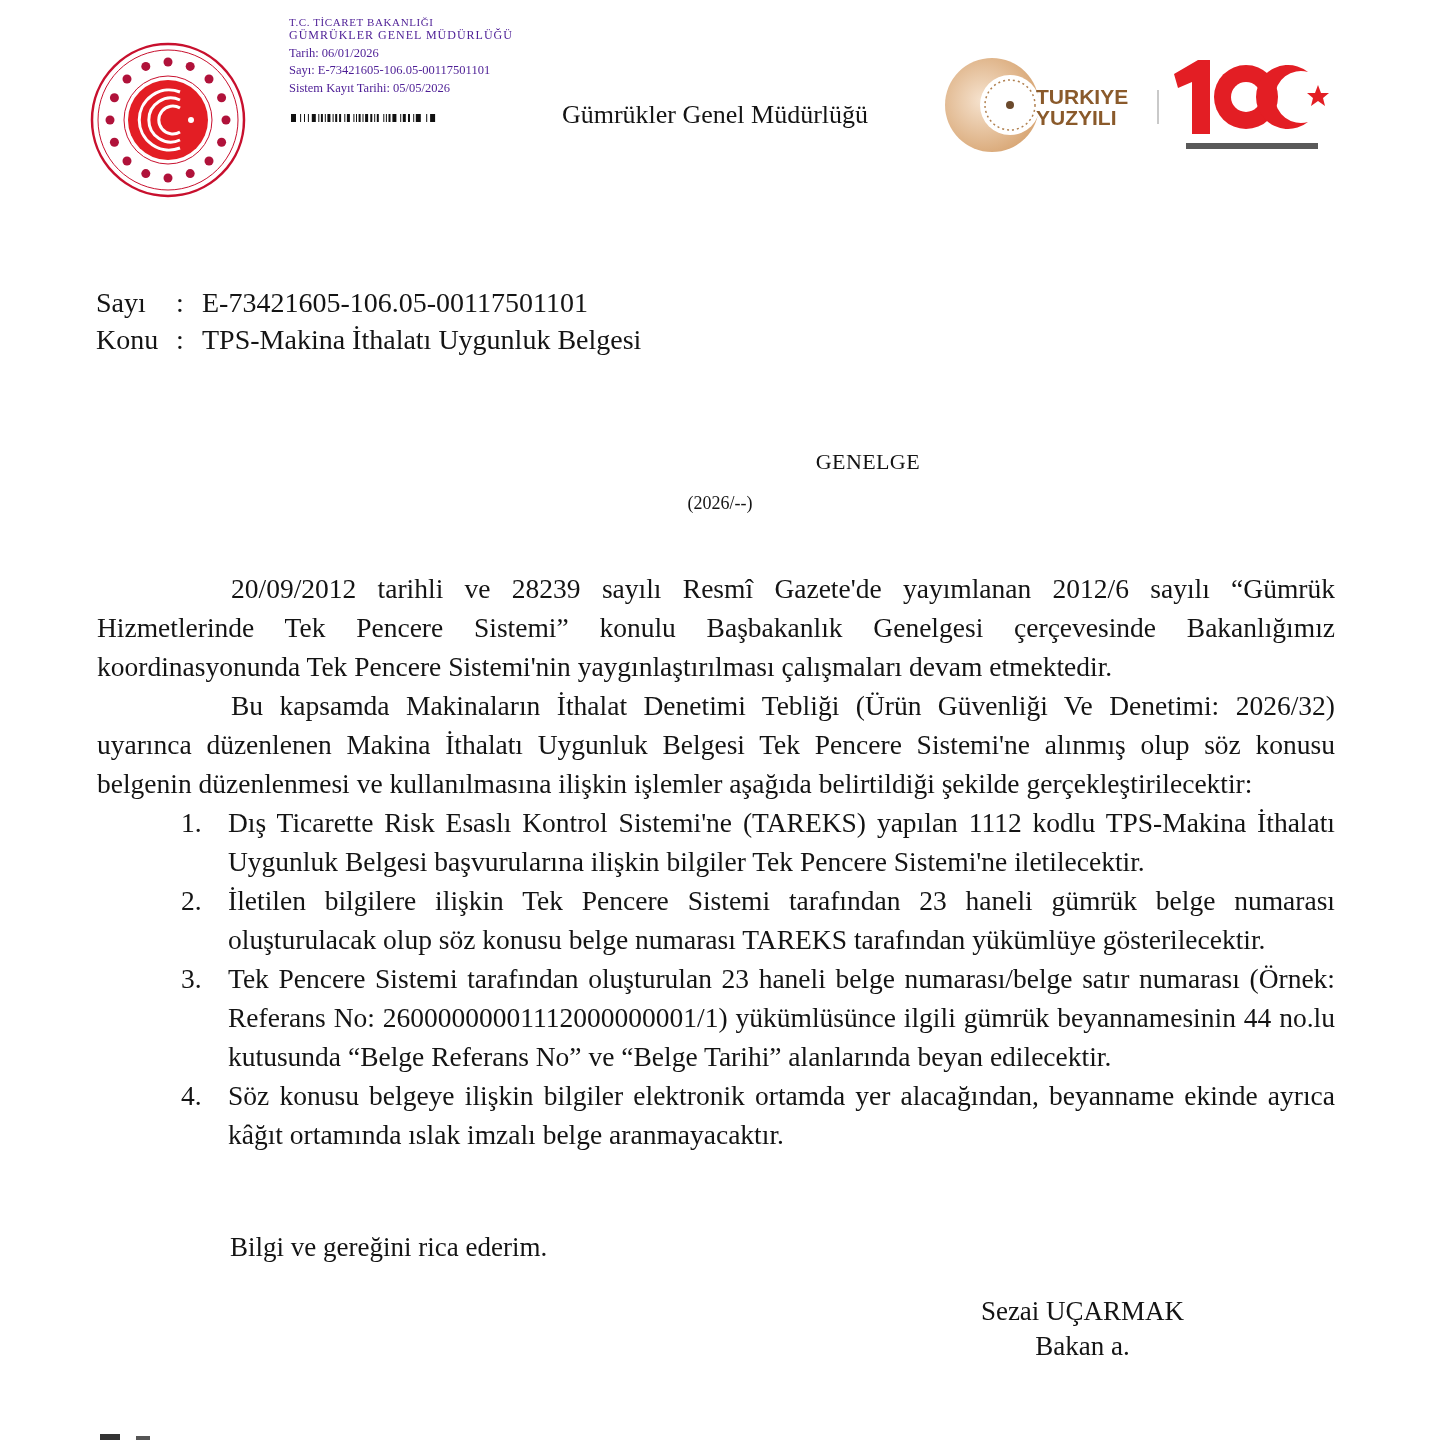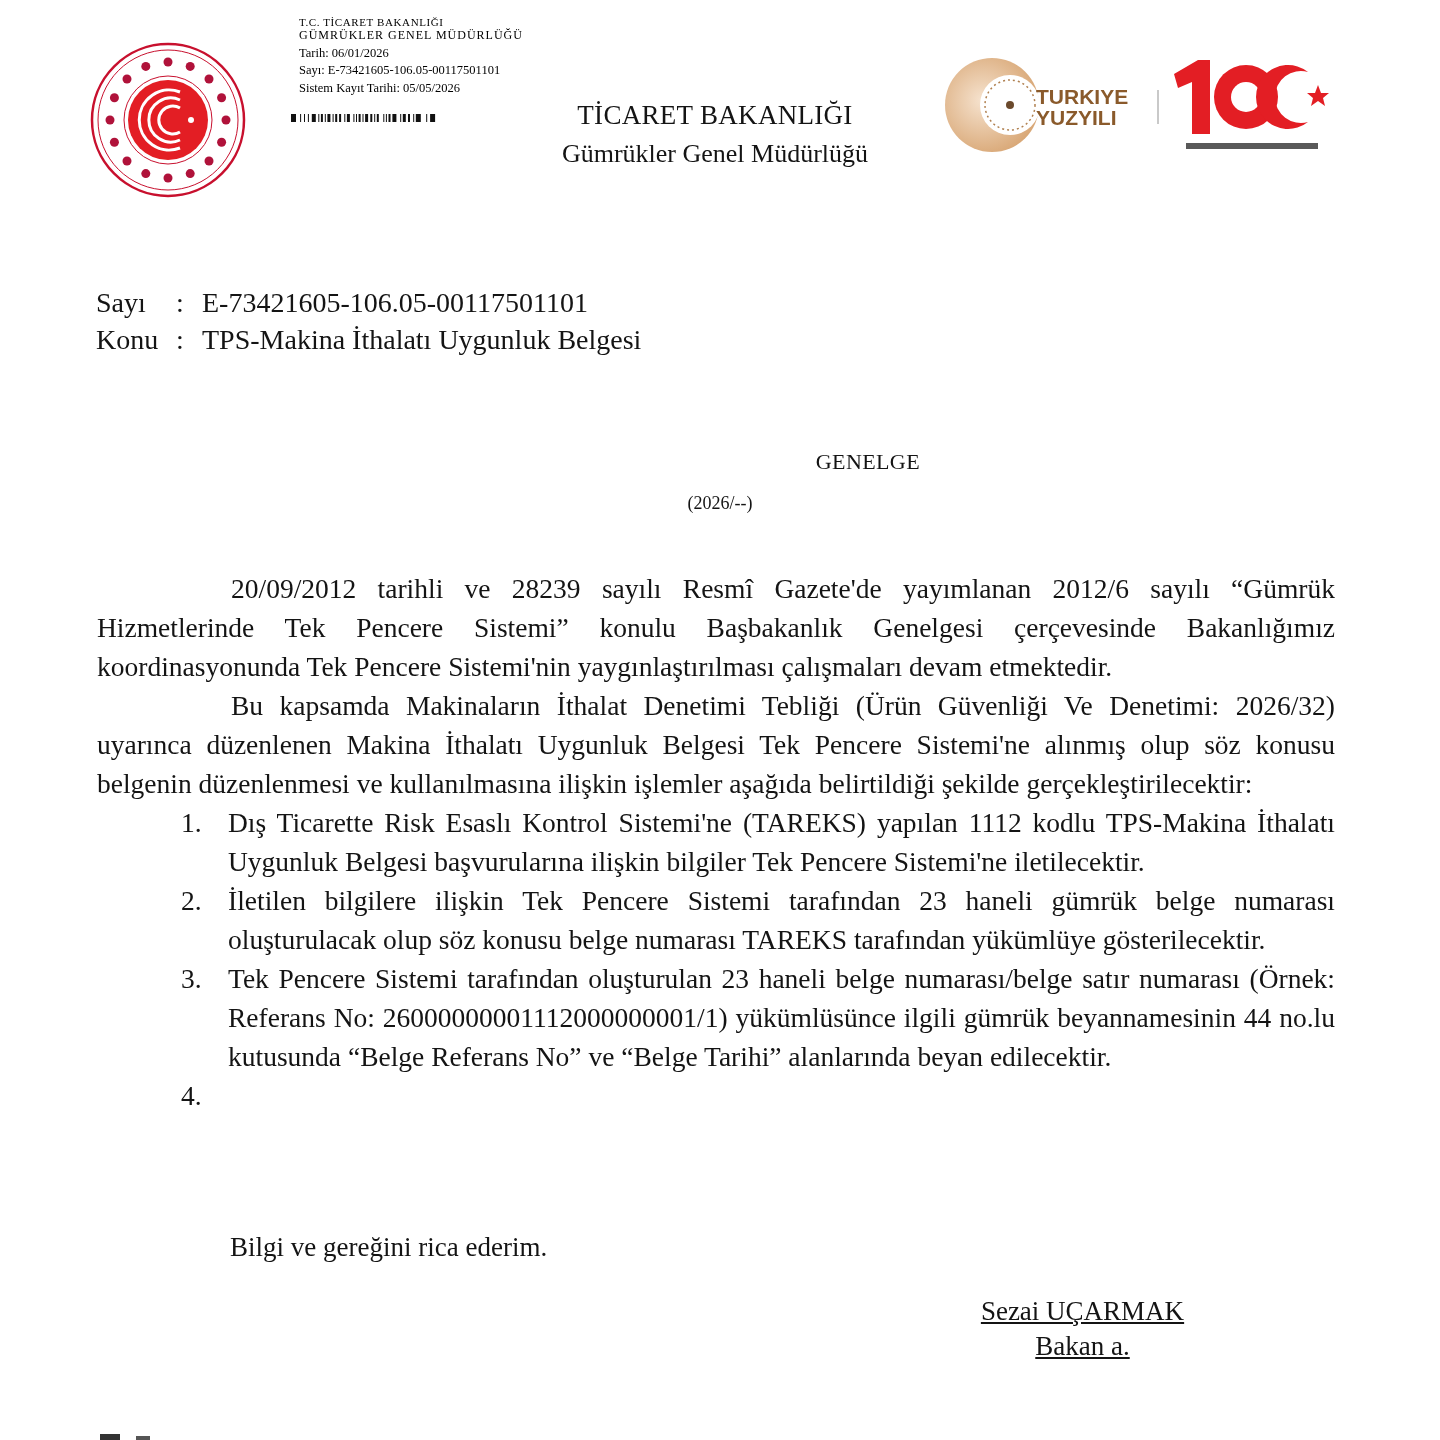--- a/index.html
+++ b/index.html
@@ -7,21 +7,21 @@
       width: 1440px; height: 1440px; position: relative; overflow: hidden;
       font-family: "Liberation Serif", "DejaVu Serif", serif;
       color: #141414;
     }
     .abs { position: absolute; }
 
     
     #seal { left: 88px; top: 40px; width: 160px; height: 160px; }
 
     
-    #stamp { left: 289px; top: 17px; font-size: 12.5px; line-height: 17.5px; color: #000000; font-family: "Liberation Serif", serif; margin-left: 10px; }
+    #stamp { left: 289px; top: 17px; font-size: 12.5px; line-height: 17.5px; color: #4c1d95; font-family: "Liberation Serif", serif; }
     #stamp .s-top { font-size: 11px; line-height: 10px; height: 10px; overflow: hidden; letter-spacing: 0.6px; }
     #stamp .s-caps { letter-spacing: 1px; font-size: 12px; }
     #barcode { left: 291px; top: 113px; width: 268px; height: 10px; }
 
     
     #header { left: 500px; top: 96px; width: 430px; text-align: center; }
     #header .h1 { font-size: 27px; line-height: 36px; }
     #header .h2 { font-size: 27px; line-height: 39px; letter-spacing: 0.3px; }
     #header .h3 { font-size: 26px; line-height: 38px; }
 
@@ -44,21 +44,21 @@
 
     
     #body { left: 97px; top: 569px; width: 1238px; font-size: 27.5px; line-height: 39px; }
     #body p { margin: 0; text-align: justify; text-indent: 134px; }
     #body ol { margin: 0; padding: 0; list-style: none; }
     #body li { position: relative; padding-left: 131px; text-align: justify; }
     #body li .num { position: absolute; left: 84px; top: 0; }
 
     #closing { left: 230px; top: 1228px; font-size: 27px; line-height: 38px; }
 
-    #signature { left: 945px; top: 1294px; width: 275px; text-align: center; font-size: 27px; line-height: 35px; text-decoration: underline; }
+    #signature { left: 945px; top: 1294px; width: 275px; text-align: center; font-size: 27px; line-height: 35px; }
 
     #cutoff { left: 100px; top: 1432px; width: 70px; height: 8px; }
   </style>
 </head>
 <body>
 
 <div id="seal" class="abs">
   <svg width="160" height="160" viewBox="0 0 160 160">
     <circle cx="80" cy="80" r="76" fill="none" stroke="#c8102e" stroke-width="2.5"></circle>
     <circle cx="80" cy="80" r="70" fill="none" stroke="#c8102e" stroke-width="1"></circle>
@@ -126,21 +126,20 @@
     <rect x="109.19999999999993" y="1" width="1" height="8" fill="#111"></rect>
     <rect x="111.79999999999993" y="1" width="3" height="8" fill="#111"></rect>
     <rect x="116.99999999999993" y="1" width="2" height="8" fill="#111"></rect>
     <rect x="122.19999999999992" y="1" width="1" height="8" fill="#111"></rect>
     <rect x="124.79999999999991" y="1" width="5" height="8" fill="#111"></rect>
     <rect x="135.1999999999999" y="1" width="1" height="8" fill="#111"></rect>
     <rect x="139.0999999999999" y="1" width="5" height="8" fill="#111"></rect>
   </svg>
 
 <div id="header" class="abs">
-  <div class="h2">TİCARET BAKANLIĞI</div>
   <div class="h3">Gümrükler Genel Müdürlüğü</div>
 </div>
 
 <div id="ty-logo" class="abs">
   <svg width="205" height="100" viewBox="0 0 205 100">
     <defs>
       <radialGradient id="tyg" cx="40%" cy="45%" r="60%">
         <stop offset="0" stop-color="#f6e3cf"></stop>
         <stop offset="1" stop-color="#d9a877"></stop>
       </radialGradient>
@@ -186,21 +185,21 @@
   <div class="t2">(2026/--)</div>
 </div>
 
 <div id="body" class="abs">
   <p>20/09/2012 tarihli ve 28239 sayılı Resmî Gazete'de yayımlanan 2012/6 sayılı “Gümrük Hizmetlerinde Tek Pencere Sistemi” konulu Başbakanlık Genelgesi çerçevesinde Bakanlığımız koordinasyonunda Tek Pencere Sistemi'nin yaygınlaştırılması çalışmaları devam etmektedir.</p>
   <p>Bu kapsamda Makinaların İthalat Denetimi Tebliği (Ürün Güvenliği Ve Denetimi: 2026/32) uyarınca düzenlenen Makina İthalatı Uygunluk Belgesi Tek Pencere Sistemi'ne alınmış olup söz konusu belgenin düzenlenmesi ve kullanılmasına ilişkin işlemler aşağıda belirtildiği şekilde gerçekleştirilecektir:</p>
   <ol>
     <li><span class="num">1.</span><span>Dış Ticarette Risk Esaslı Kontrol Sistemi'ne (TAREKS) yapılan 1112 kodlu TPS-Makina İthalatı Uygunluk Belgesi başvurularına ilişkin bilgiler Tek Pencere Sistemi'ne iletilecektir.</span></li>
     <li><span class="num">2.</span><span>İletilen bilgilere ilişkin Tek Pencere Sistemi tarafından 23 haneli gümrük belge numarası oluşturulacak olup söz konusu belge numarası TAREKS tarafından yükümlüye gösterilecektir.</span></li>
     <li><span class="num">3.</span><span>Tek Pencere Sistemi tarafından oluşturulan 23 haneli belge numarası/belge satır numarası (Örnek: Referans No: 26000000001112000000001/1) yükümlüsünce ilgili gümrük beyannamesinin 44 no.lu kutusunda “Belge Referans No” ve “Belge Tarihi” alanlarında beyan edilecektir.</span></li>
-    <li><span class="num">4.</span></li>
+    <li><span class="num">4.</span><span>Söz konusu belgeye ilişkin bilgiler elektronik ortamda yer alacağından, beyanname ekinde ayrıca kâğıt ortamında ıslak imzalı belge aranmayacaktır.</span></li>
   </ol>
 </div>
 
 <div id="closing" class="abs">Bilgi ve gereğini rica ederim.</div>
 
 <div id="signature" class="abs">
   <div>Sezai UÇARMAK</div>
   <div>Bakan a.</div>
 </div>
 

